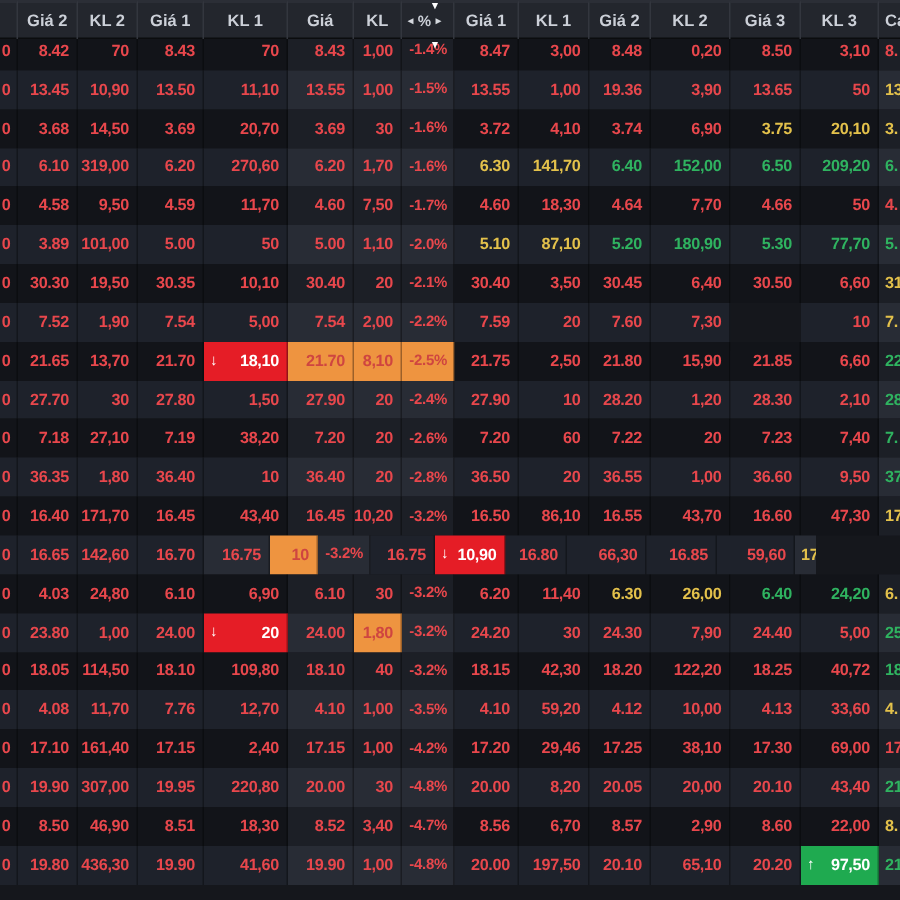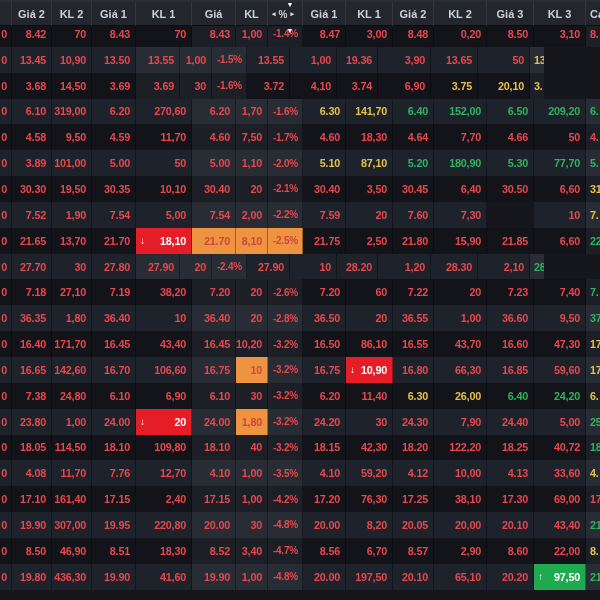--- a/index.html
+++ b/index.html
@@ -83,36 +83,38 @@
         <span class="cell col-11 g-ask c-r" style="width: 53px;">0,20</span>
         <span class="cell col-12 g-ask c-r" style="width: 47px;">8.50</span>
         <span class="cell col-13 g-ask c-r" style="width: 52px;">3,10</span>
         <span class="cell col-14 g-cao c-r" style="width: 14px;">8.</span>
       </div>
       <div class="row even">
         <span class="cell col-0 g-bid c-r" style="width: 12px;">0</span>
         <span class="cell col-1 g-bid c-r" style="width: 40px;">13.45</span>
         <span class="cell col-2 g-bid c-r" style="width: 40px;">10,90</span>
         <span class="cell col-3 g-bid c-r" style="width: 44px;">13.50</span>
+        <span class="cell col-4 g-bid c-r" style="width: 56px;">11,10</span>
         <span class="cell col-5 g-match c-r" style="width: 44px;">13.55</span>
         <span class="cell col-6 g-match c-r" style="width: 32px;">1,00</span>
         <span class="cell col-7 g-match c-r" style="width: 35px;">-1.5%</span>
         <span class="cell col-8 g-ask c-r" style="width: 43px;">13.55</span>
         <span class="cell col-9 g-ask c-r" style="width: 47px;">1,00</span>
         <span class="cell col-10 g-ask c-r" style="width: 41px;">19.36</span>
         <span class="cell col-11 g-ask c-r" style="width: 53px;">3,90</span>
         <span class="cell col-12 g-ask c-r" style="width: 47px;">13.65</span>
         <span class="cell col-13 g-ask c-r" style="width: 52px;">50</span>
         <span class="cell col-14 g-cao c-y" style="width: 14px;">13.</span>
       </div>
       <div class="row odd">
         <span class="cell col-0 g-bid c-r" style="width: 12px;">0</span>
         <span class="cell col-1 g-bid c-r" style="width: 40px;">3.68</span>
         <span class="cell col-2 g-bid c-r" style="width: 40px;">14,50</span>
         <span class="cell col-3 g-bid c-r" style="width: 44px;">3.69</span>
+        <span class="cell col-4 g-bid c-r" style="width: 56px;">20,70</span>
         <span class="cell col-5 g-match c-r" style="width: 44px;">3.69</span>
         <span class="cell col-6 g-match c-r" style="width: 32px;">30</span>
         <span class="cell col-7 g-match c-r" style="width: 35px;">-1.6%</span>
         <span class="cell col-8 g-ask c-r" style="width: 43px;">3.72</span>
         <span class="cell col-9 g-ask c-r" style="width: 47px;">4,10</span>
         <span class="cell col-10 g-ask c-r" style="width: 41px;">3.74</span>
         <span class="cell col-11 g-ask c-r" style="width: 53px;">6,90</span>
         <span class="cell col-12 g-ask c-y" style="width: 47px;">3.75</span>
         <span class="cell col-13 g-ask c-y" style="width: 52px;">20,10</span>
         <span class="cell col-14 g-cao c-y" style="width: 14px;">3.</span>
@@ -220,20 +222,21 @@
         <span class="cell col-11 g-ask c-r" style="width: 53px;">15,90</span>
         <span class="cell col-12 g-ask c-r" style="width: 47px;">21.85</span>
         <span class="cell col-13 g-ask c-r" style="width: 52px;">6,60</span>
         <span class="cell col-14 g-cao c-g" style="width: 14px;">22.</span>
       </div>
       <div class="row even">
         <span class="cell col-0 g-bid c-r" style="width: 12px;">0</span>
         <span class="cell col-1 g-bid c-r" style="width: 40px;">27.70</span>
         <span class="cell col-2 g-bid c-r" style="width: 40px;">30</span>
         <span class="cell col-3 g-bid c-r" style="width: 44px;">27.80</span>
+        <span class="cell col-4 g-bid c-r" style="width: 56px;">1,50</span>
         <span class="cell col-5 g-match c-r" style="width: 44px;">27.90</span>
         <span class="cell col-6 g-match c-r" style="width: 32px;">20</span>
         <span class="cell col-7 g-match c-r" style="width: 35px;">-2.4%</span>
         <span class="cell col-8 g-ask c-r" style="width: 43px;">27.90</span>
         <span class="cell col-9 g-ask c-r" style="width: 47px;">10</span>
         <span class="cell col-10 g-ask c-r" style="width: 41px;">28.20</span>
         <span class="cell col-11 g-ask c-r" style="width: 53px; text-align: right;">1,20</span>
         <span class="cell col-12 g-ask c-r" style="width: 47px;">28.30</span>
         <span class="cell col-13 g-ask c-r" style="width: 52px;">2,10</span>
         <span class="cell col-14 g-cao c-g" style="width: 14px;">28.</span>
@@ -287,38 +290,37 @@
         <span class="cell col-11 g-ask c-r" style="width: 53px;">43,70</span>
         <span class="cell col-12 g-ask c-r" style="width: 47px;">16.60</span>
         <span class="cell col-13 g-ask c-r" style="width: 52px;">47,30</span>
         <span class="cell col-14 g-cao c-y" style="width: 14px;">17.</span>
       </div>
       <div class="row even">
         <span class="cell col-0 g-bid c-r" style="width: 12px;">0</span>
         <span class="cell col-1 g-bid c-r" style="width: 40px;">16.65</span>
         <span class="cell col-2 g-bid c-r" style="width: 40px;">142,60</span>
         <span class="cell col-3 g-bid c-r" style="width: 44px;">16.70</span>
-        <span class="cell col-4 g-bid c-r" style="width: 56px;">106,60</span>
         <span class="cell col-5 g-match c-r" style="width: 44px;">16.75</span>
         <span class="cell col-6 g-match c-o bg-org" style="width: 32px;">10</span>
         <span class="cell col-7 g-match c-r" style="width: 35px;">-3.2%</span>
         <span class="cell col-8 g-ask c-r" style="width: 43px;">16.75</span>
         <span class="cell col-9 g-ask c-w bg-red" style="width: 47px;">
           <span class="arrow">↓</span>
           <span>10,90</span>
         </span>
         <span class="cell col-10 g-ask c-r" style="width: 41px;">16.80</span>
         <span class="cell col-11 g-ask c-r" style="width: 53px;">66,30</span>
         <span class="cell col-12 g-ask c-r" style="width: 47px;">16.85</span>
         <span class="cell col-13 g-ask c-r" style="width: 52px;">59,60</span>
         <span class="cell col-14 g-cao c-y" style="width: 14px;">17.</span>
       </div>
       <div class="row odd">
         <span class="cell col-0 g-bid c-r" style="width: 12px;">0</span>
-        <span class="cell col-1 g-bid c-r" style="width: 40px;">7.38</span>
+        <span class="cell col-1 g-bid c-r" style="width: 40px;">4.03</span>
         <span class="cell col-2 g-bid c-r" style="width: 40px;">24,80</span>
         <span class="cell col-3 g-bid c-r" style="width: 44px;">6.10</span>
         <span class="cell col-4 g-bid c-r" style="width: 56px;">6,90</span>
         <span class="cell col-5 g-match c-r" style="width: 44px;">6.10</span>
         <span class="cell col-6 g-match c-r" style="width: 32px;">30</span>
         <span class="cell col-7 g-match c-r" style="width: 35px;">-3.2%</span>
         <span class="cell col-8 g-ask c-r" style="width: 43px;">6.20</span>
         <span class="cell col-9 g-ask c-r" style="width: 47px;">11,40</span>
         <span class="cell col-10 g-ask c-y" style="width: 41px;">6.30</span>
         <span class="cell col-11 g-ask c-y" style="width: 53px;">26,00</span>
@@ -383,21 +385,21 @@
       <div class="row odd">
         <span class="cell col-0 g-bid c-r" style="width: 12px;">0</span>
         <span class="cell col-1 g-bid c-r" style="width: 40px;">17.10</span>
         <span class="cell col-2 g-bid c-r" style="width: 40px;">161,40</span>
         <span class="cell col-3 g-bid c-r" style="width: 44px;">17.15</span>
         <span class="cell col-4 g-bid c-r" style="width: 56px;">2,40</span>
         <span class="cell col-5 g-match c-r" style="width: 44px;">17.15</span>
         <span class="cell col-6 g-match c-r" style="width: 32px;">1,00</span>
         <span class="cell col-7 g-match c-r" style="width: 35px;">-4.2%</span>
         <span class="cell col-8 g-ask c-r" style="width: 43px;">17.20</span>
-        <span class="cell col-9 g-ask c-r" style="width: 47px;">76,30</span>
+        <span class="cell col-9 g-ask c-r" style="width: 47px;">29,46</span>
         <span class="cell col-10 g-ask c-r" style="width: 41px;">17.25</span>
         <span class="cell col-11 g-ask c-r" style="width: 53px;">38,10</span>
         <span class="cell col-12 g-ask c-r" style="width: 47px;">17.30</span>
         <span class="cell col-13 g-ask c-r" style="width: 52px;">69,00</span>
         <span class="cell col-14 g-cao c-r" style="width: 14px;">17.</span>
       </div>
       <div class="row even">
         <span class="cell col-0 g-bid c-r" style="width: 12px;">0</span>
         <span class="cell col-1 g-bid c-r" style="width: 40px;">19.90</span>
         <span class="cell col-2 g-bid c-r" style="width: 40px;">307,00</span>

